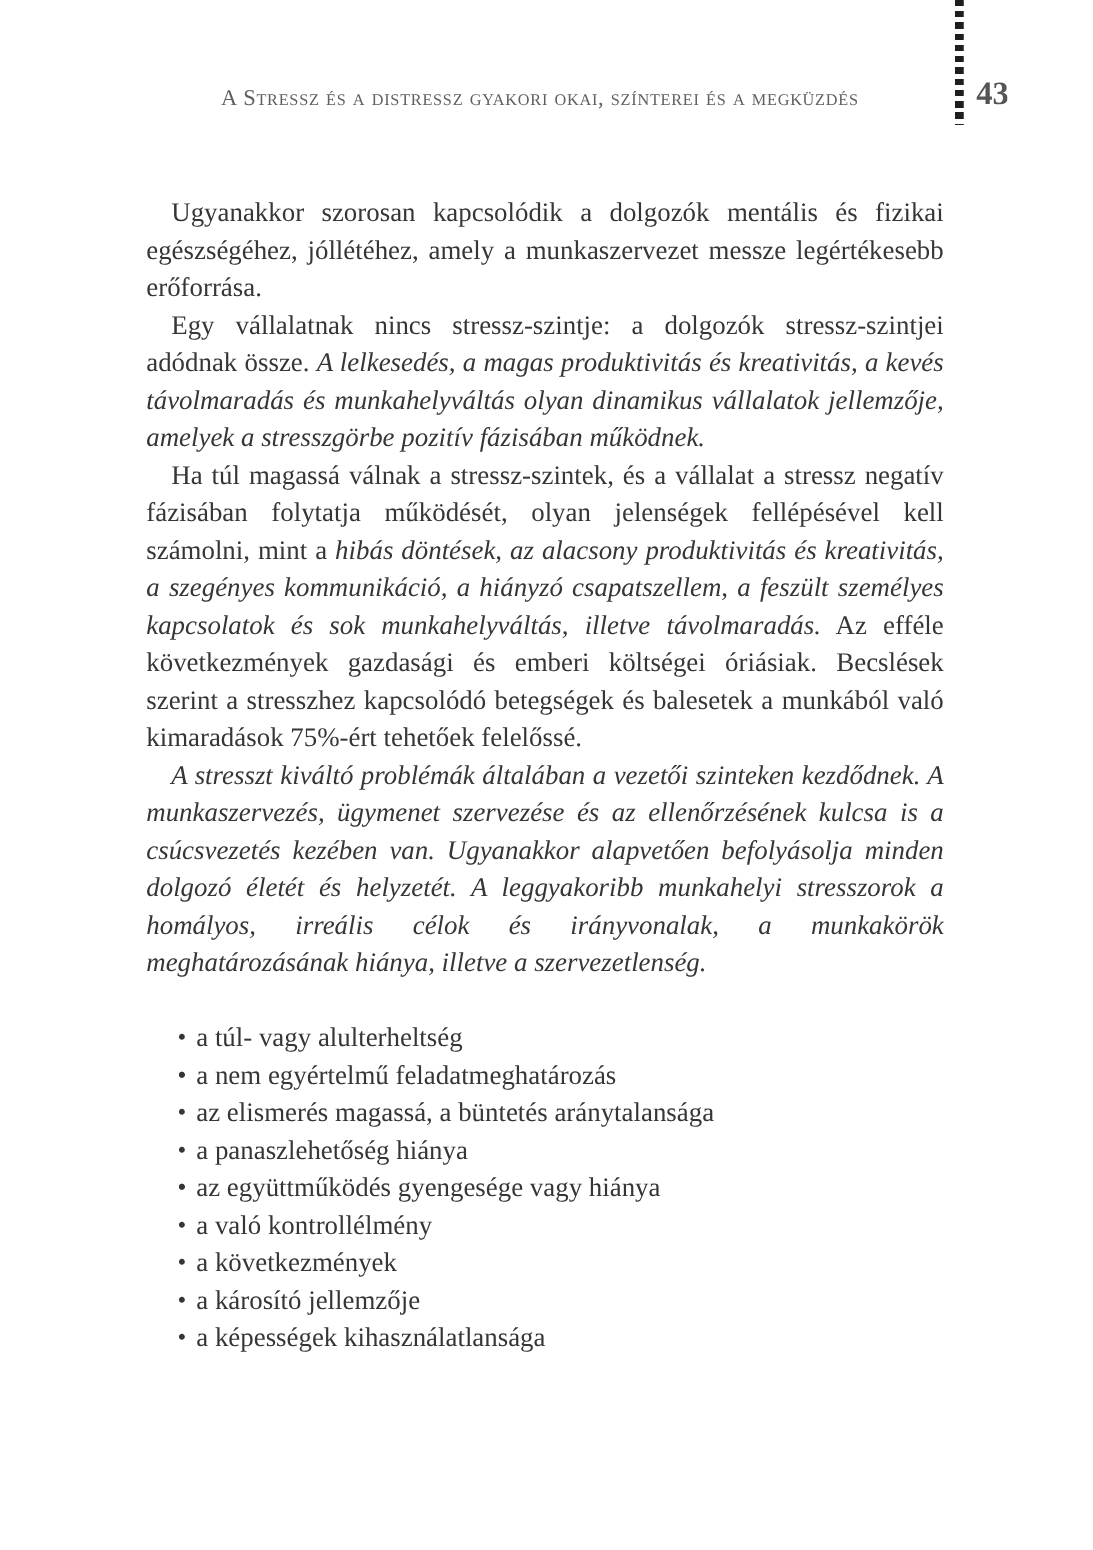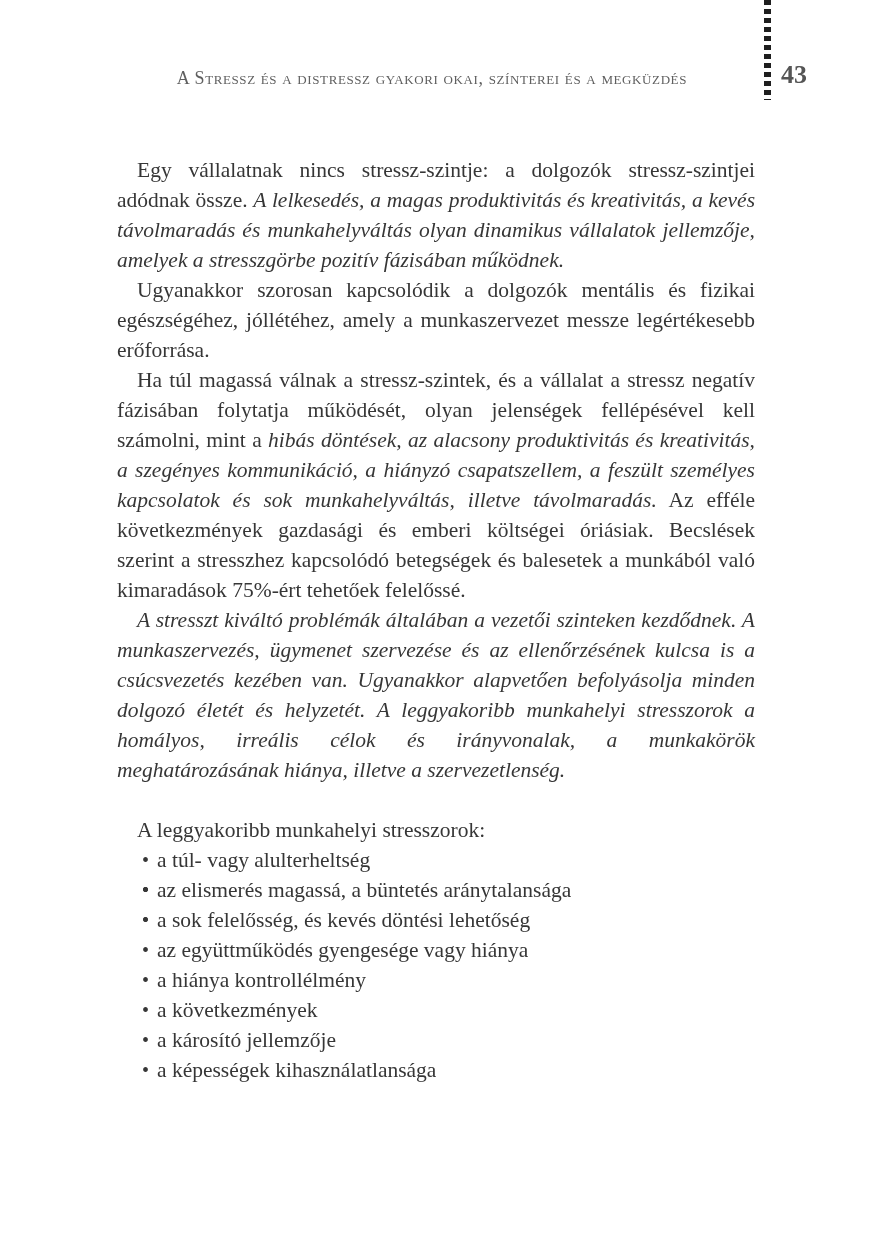--- a/index.html
+++ b/index.html
@@ -92,37 +92,36 @@
 <div class="page">
 
   <div class="running-head">A Stressz és a distressz gyakori okai, színterei és a megküzdés</div>
 
   <div class="dotted-rule"></div>
 
   <div class="page-number">43</div>
 
   <main class="body-text">
     <div id="paragraphs">
+        <p class="para"><span>Ugyanakkor szorosan kapcsolódik a dolgozók mentális és fizikai egészségéhez, jóllétéhez, amely a munkaszervezet messze legértékesebb erőforrása.</span></p>
         <p class="para"><span>Egy vállalatnak nincs stressz-szintje: a dolgozók stressz-szintjei adódnak össze. </span><em>A lelkesedés, a magas produktivitás és kreativitás, a kevés távolmaradás és munkahelyváltás olyan dinamikus vállalatok jellemzője, amelyek a stresszgörbe pozitív fázisában működnek.</em></p>
-        <p class="para"><span>Ugyanakkor szorosan kapcsolódik a dolgozók mentális és fizikai egészségéhez, jóllétéhez, amely a munkaszervezet messze legértékesebb erőforrása.</span></p>
         <p class="para"><span>Ha túl magassá válnak a stressz-szintek, és a vállalat a stressz negatív fázisában folytatja működését, olyan jelenségek fellépésével kell számolni, mint a </span><em>hibás döntések, az alacsony produktivitás és kreativitás, a szegényes kommunikáció, a hiányzó csapatszellem, a feszült személyes kapcsolatok és sok munkahelyváltás, illetve távolmaradás.</em><span> Az efféle következmények gazdasági és emberi költségei óriásiak. Becslések szerint a stresszhez kapcsolódó betegségek és balesetek a munkából való kimaradások 75%-ért tehetőek felelőssé.</span></p>
         <p class="para"><em>A stresszt kiváltó problémák általában a vezetői szinteken kezdődnek. A munkaszervezés, ügymenet szervezése és az ellenőrzésének kulcsa is a csúcsvezetés kezében van. Ugyanakkor alapvetően befolyásolja minden dolgozó életét és helyzetét. A leggyakoribb munkahelyi stresszorok a homályos, irreális célok és irányvonalak, a munkakörök meghatározásának hiánya, illetve a szervezetlenség.</em></p>
       </div>
 
     <div class="list-block">
-      <p class="list-intro">A leggyakoribb munkahelyi stresszorok:</p>
       <ul class="stressors" id="stressor-list">
           <li><span class="bullet">•</span><span>a túl- vagy alulterheltség</span></li>
           <li><span class="bullet">•</span></li>
+          <li><span class="bullet">•</span><span>a nem egyértelmű feladatmeghatározás</span></li>
+          <li><span class="bullet">•</span><span>az elismerés magassá, a büntetés aránytalansága</span></li>
+          <li><span class="bullet">•</span><span>a panaszlehetőség hiánya</span></li>
           <li><span class="bullet">•</span></li>
-          <li><span class="bullet">•</span><span>az elismerés magassá, a büntetés aránytalansága</span></li>
-          <li><span class="bullet">•</span></li>
-          <li><span class="bullet">•</span><span>a sok felelősség, és kevés döntési lehetőség</span></li>
           <li><span class="bullet">•</span><span>az együttműködés gyengesége vagy hiánya</span></li>
-          <li><span class="bullet">•</span><span>a hiánya kontrollélmény</span></li>
+          <li><span class="bullet">•</span><span>a való kontrollélmény</span></li>
           <li><span class="bullet">•</span><span>a következmények</span></li>
           <li><span class="bullet">•</span><span>a károsító jellemzője</span></li>
           <li><span class="bullet">•</span><span>a képességek kihasználatlansága</span></li>
         </ul>
     </div>
   </main>
 
 </div>
 
 </body></html>

